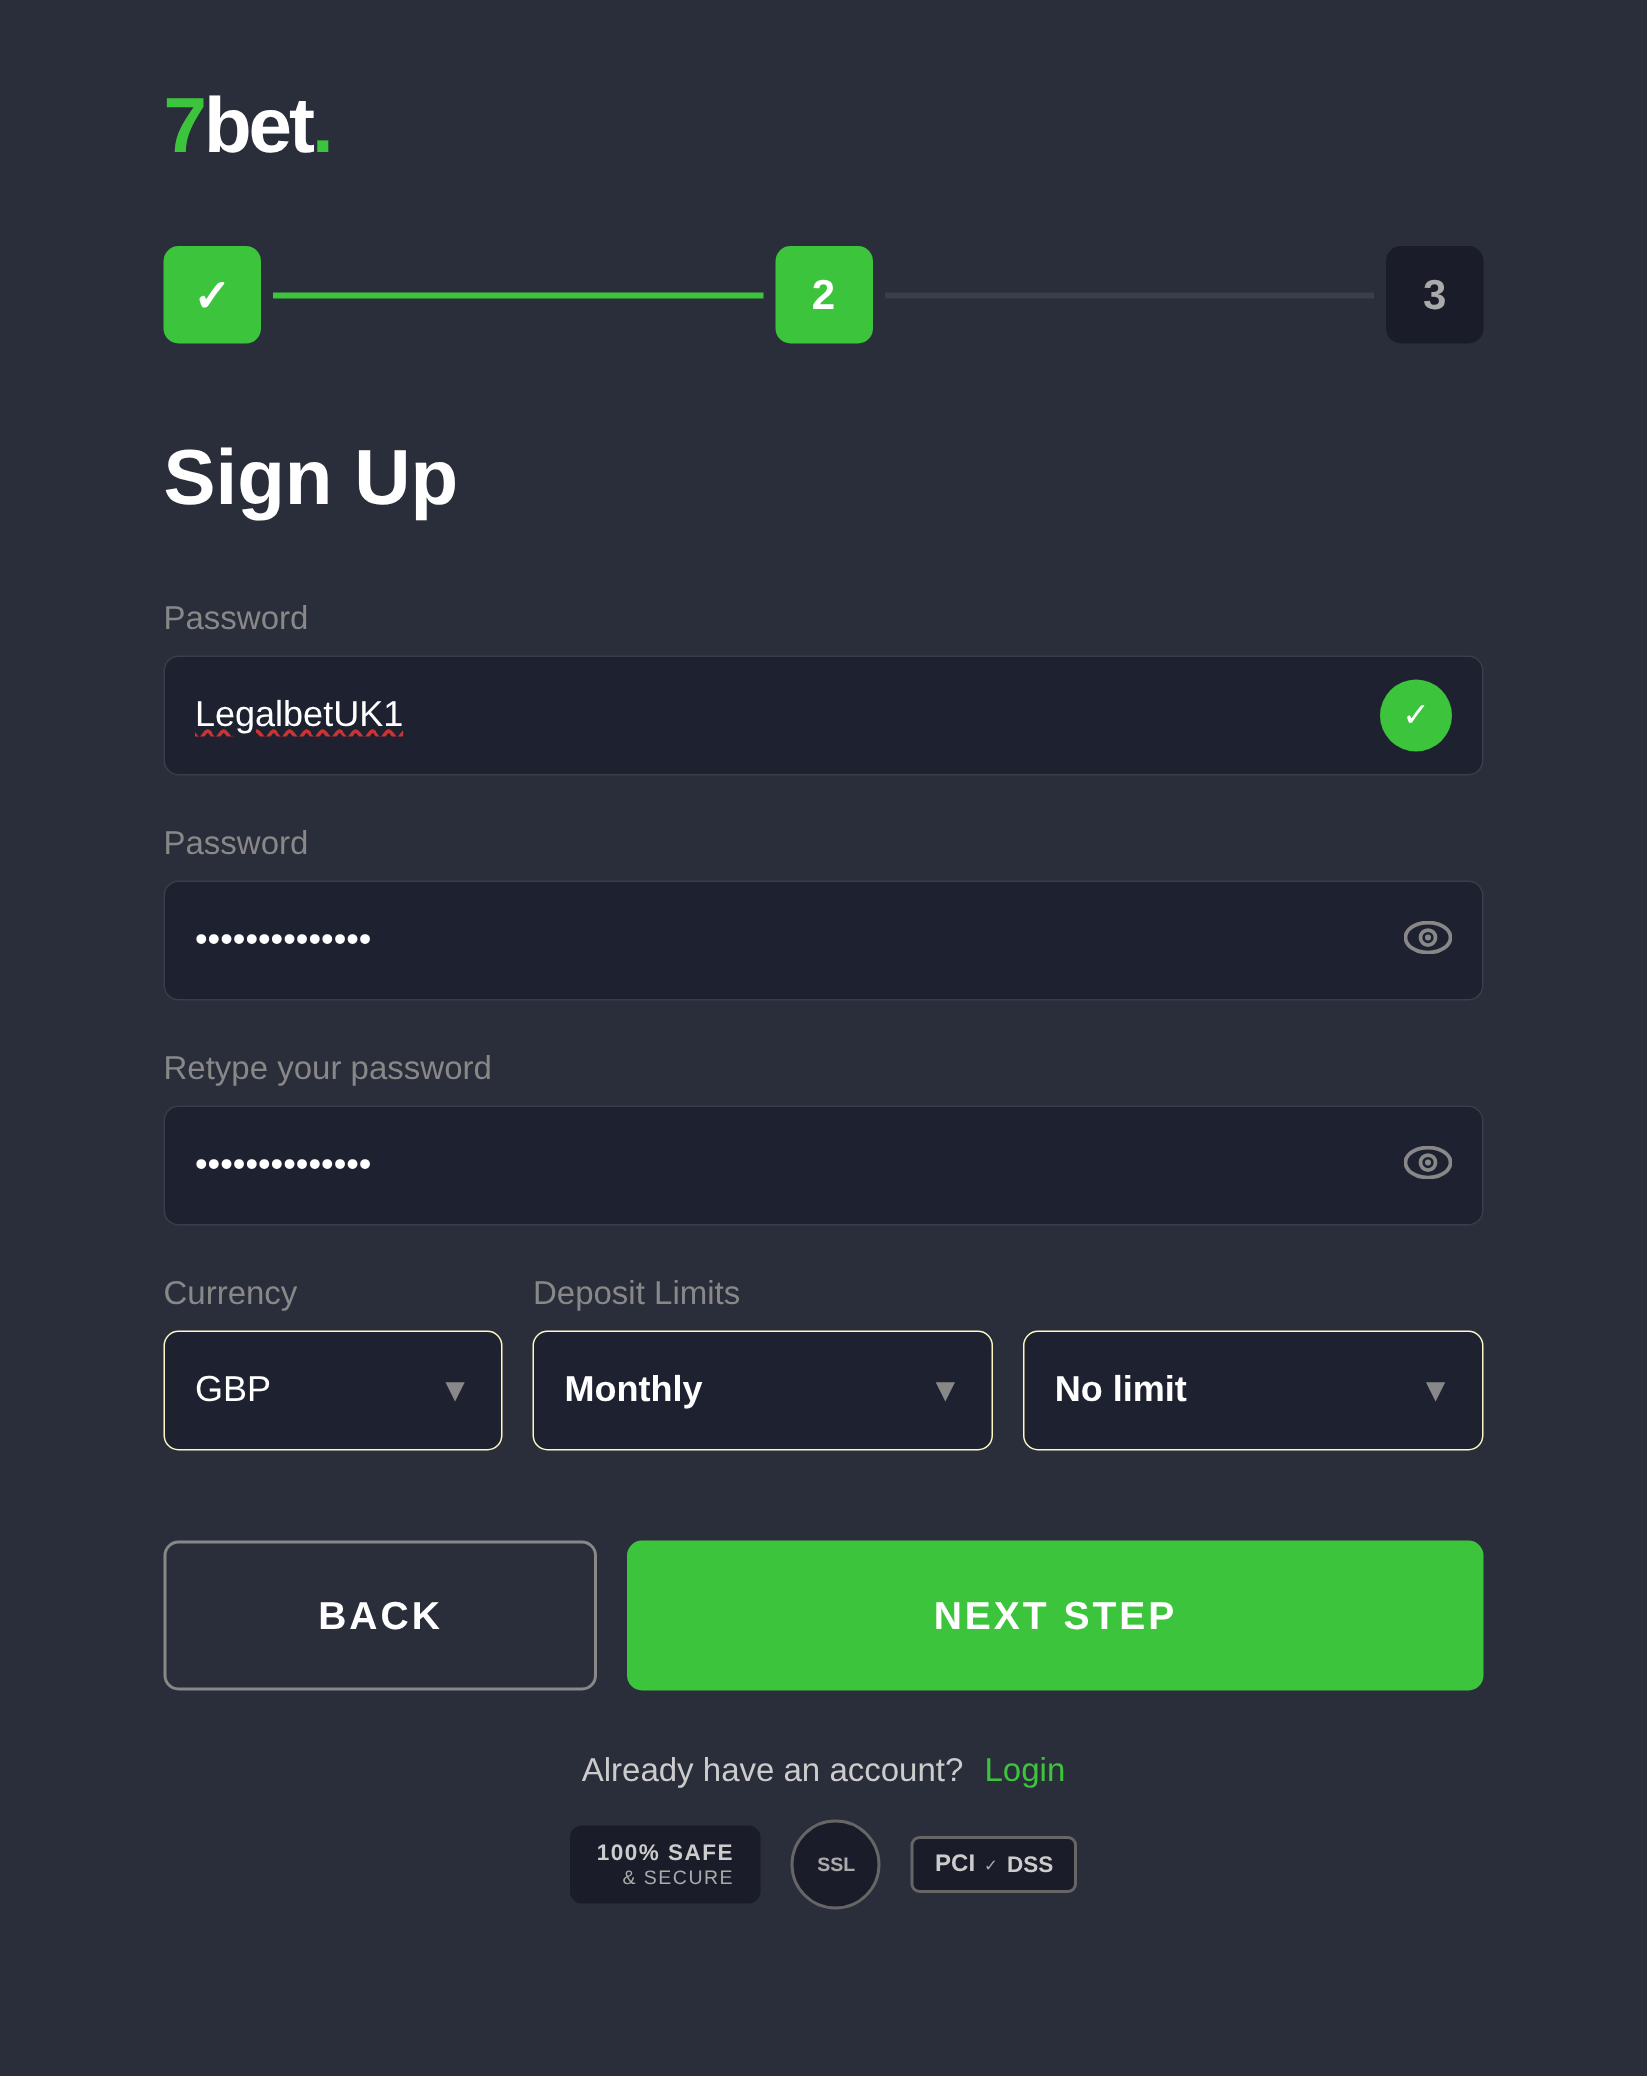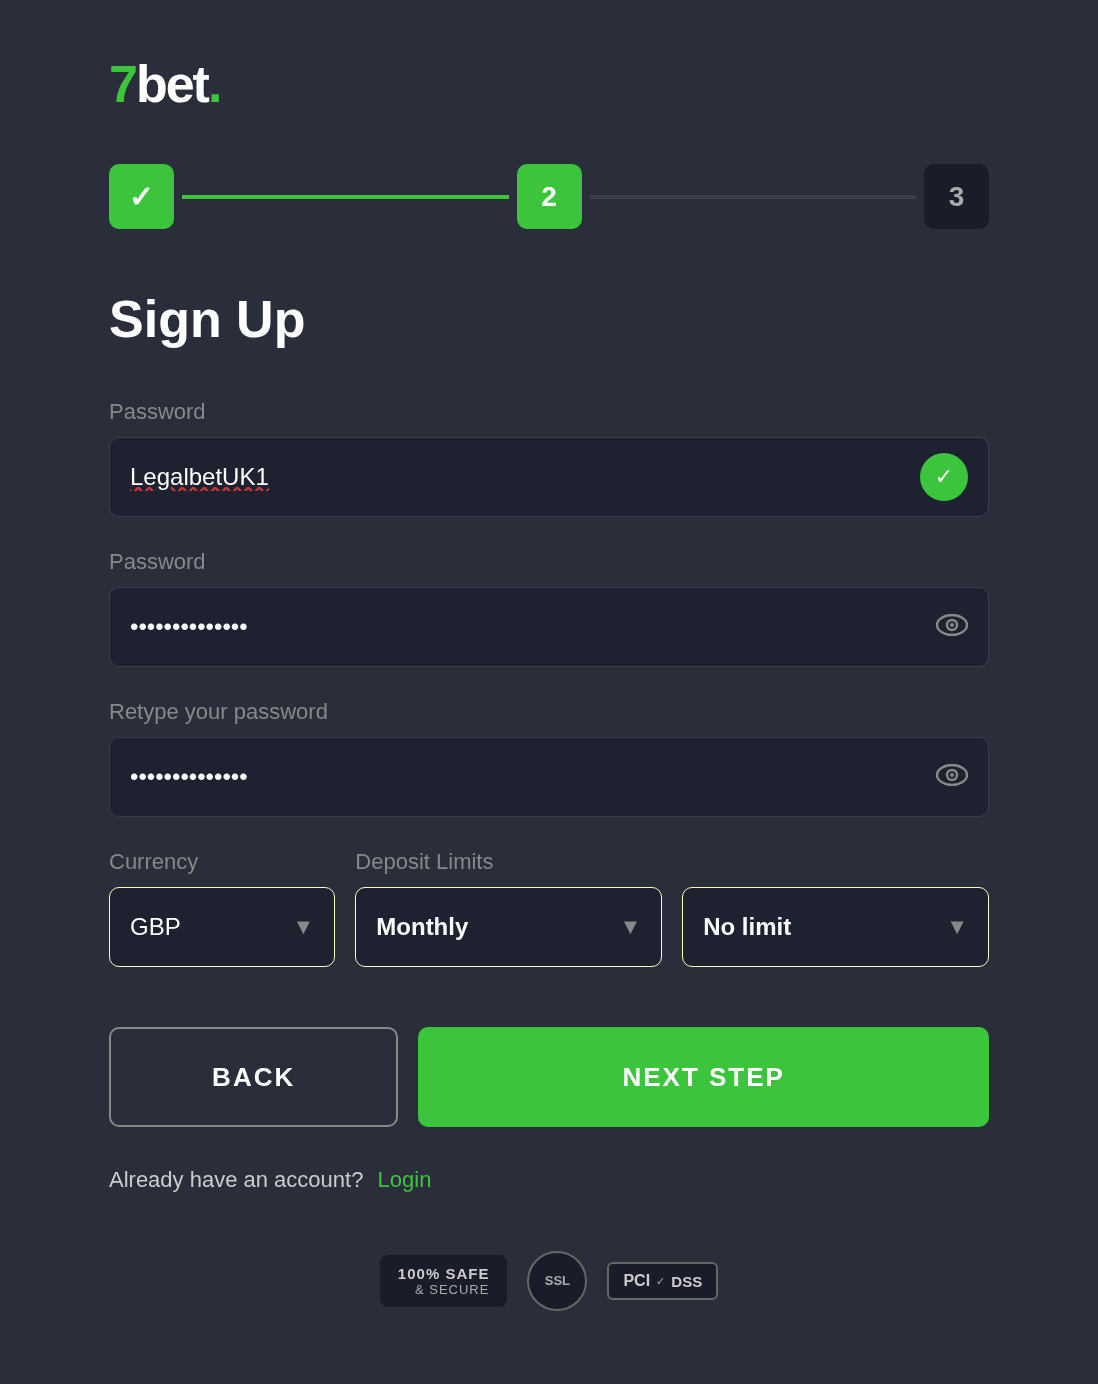--- a/index.html
+++ b/index.html
@@ -231,24 +231,24 @@
       border-radius: 10px;
       color: #ffffff;
       font-size: 26px;
       font-weight: 700;
       letter-spacing: 2px;
       cursor: pointer;
     }
 
     
     .login-row {
-      text-align: left;
+      text-align: center;
       font-size: 22px;
       color: #cccccc;
-      margin-bottom: 58px;
+      margin-bottom: 20px;
     }
 
     .login-link {
       color: #3dc43d;
       cursor: pointer;
       margin-left: 8px;
     }
 
     
     .footer-badges {

